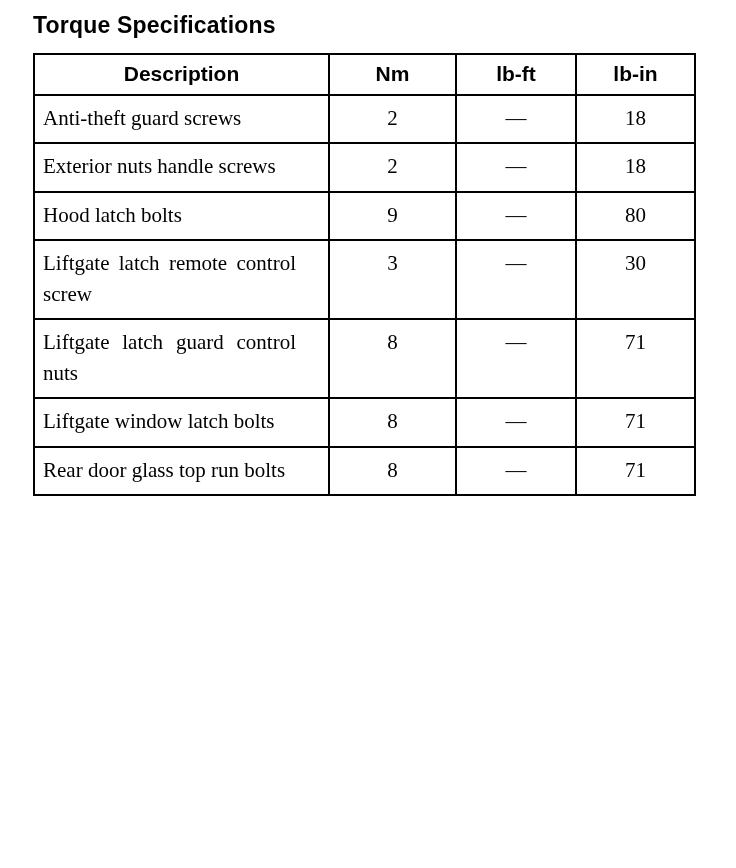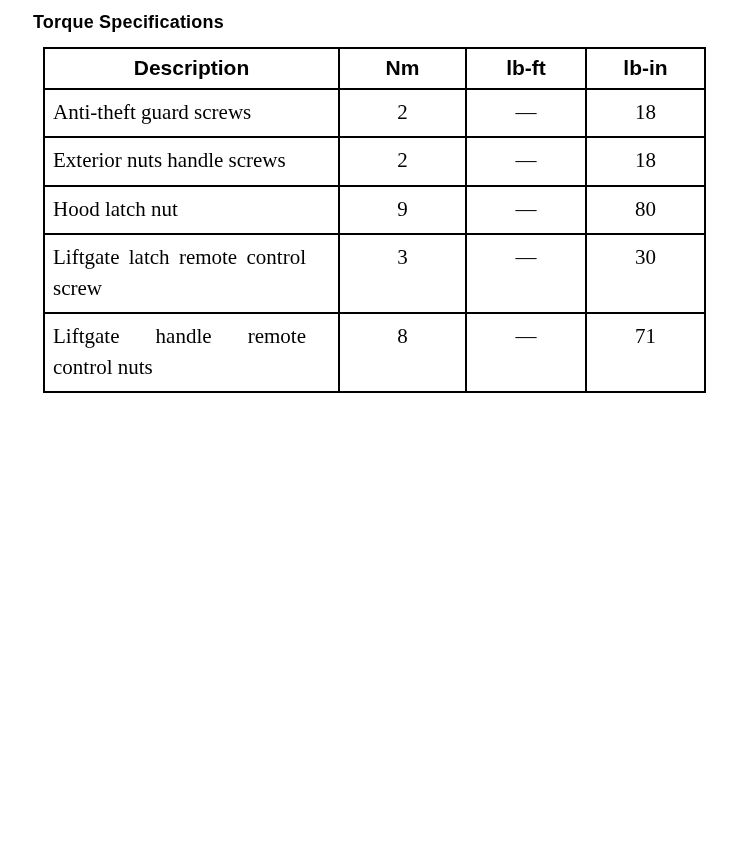--- a/index.html
+++ b/index.html
@@ -13,32 +13,31 @@
     box-sizing: border-box;
     font-family: "Liberation Serif", serif;
     color: #000000;
   }
   .page {
     padding: 12px 0 0 33px;
   }
   .page-title {
     font-family: "Liberation Sans", sans-serif;
     font-weight: bold;
-    font-size: 18px;
+    font-size: 23px;
     margin: 0 0 14px 0;
     letter-spacing: 0.2px;
   }
   table.spec-table {
     border-collapse: collapse;
     width: 661px;
     table-layout: fixed;
   }
   table.spec-table, .spec-table th, .spec-table td {
     border: 2px solid #000000;
-    margin-left: 10px;
   }
   .spec-table th {
     font-family: "Liberation Sans", sans-serif;
     font-weight: bold;
     font-size: 21px;
     text-align: center;
     padding: 7px 4px 8px 4px;
   }
   .spec-table td {
     font-size: 21px;
@@ -88,33 +87,45 @@
         <td class="num">—</td>
         <td class="num">18</td>
       </tr>
       <tr>
         <td class="desc">Exterior nuts handle screws</td>
         <td class="num">2</td>
         <td class="num">—</td>
         <td class="num">18</td>
       </tr>
       <tr>
-        <td class="desc">Hood latch nut</td>
+        <td class="desc">Hood latch bolts</td>
         <td class="num">9</td>
         <td class="num">—</td>
         <td class="num">80</td>
       </tr>
       <tr>
         <td class="desc">Liftgate latch remote control screw</td>
         <td class="num">3</td>
         <td class="num">—</td>
         <td class="num">30</td>
       </tr>
       <tr>
-        <td class="desc">Liftgate handle remote control nuts</td>
+        <td class="desc">Liftgate latch guard control nuts</td>
+        <td class="num">8</td>
+        <td class="num">—</td>
+        <td class="num">71</td>
+      </tr>
+      <tr>
+        <td class="desc">Liftgate window latch bolts</td>
+        <td class="num">8</td>
+        <td class="num">—</td>
+        <td class="num">71</td>
+      </tr>
+      <tr>
+        <td class="desc">Rear door glass top run bolts</td>
         <td class="num">8</td>
         <td class="num">—</td>
         <td class="num">71</td>
       </tr>
     </tbody>
   </table>
 
 </div>
 
 </body></html>

